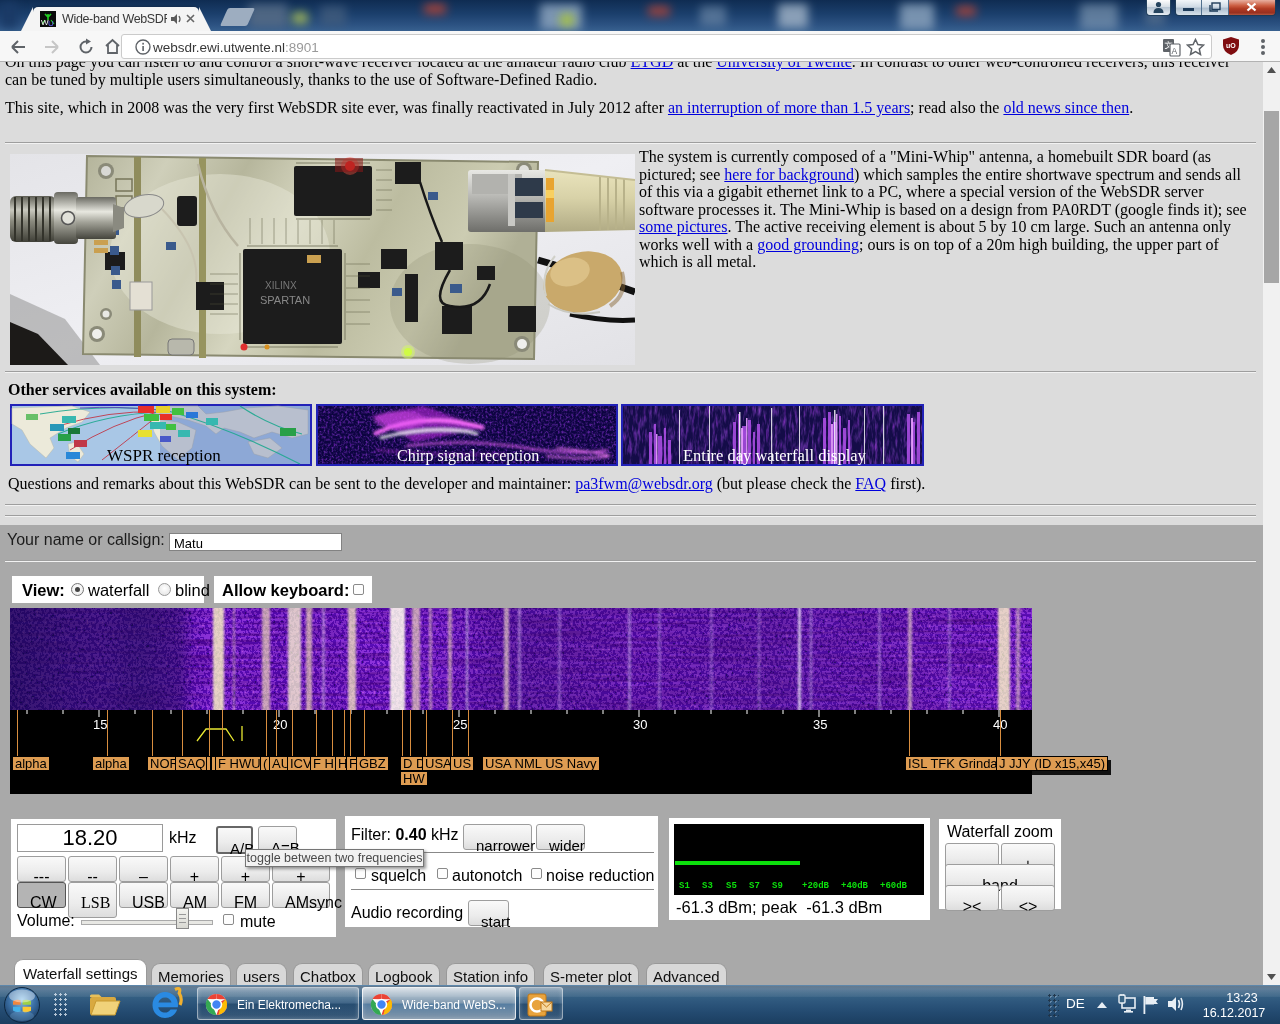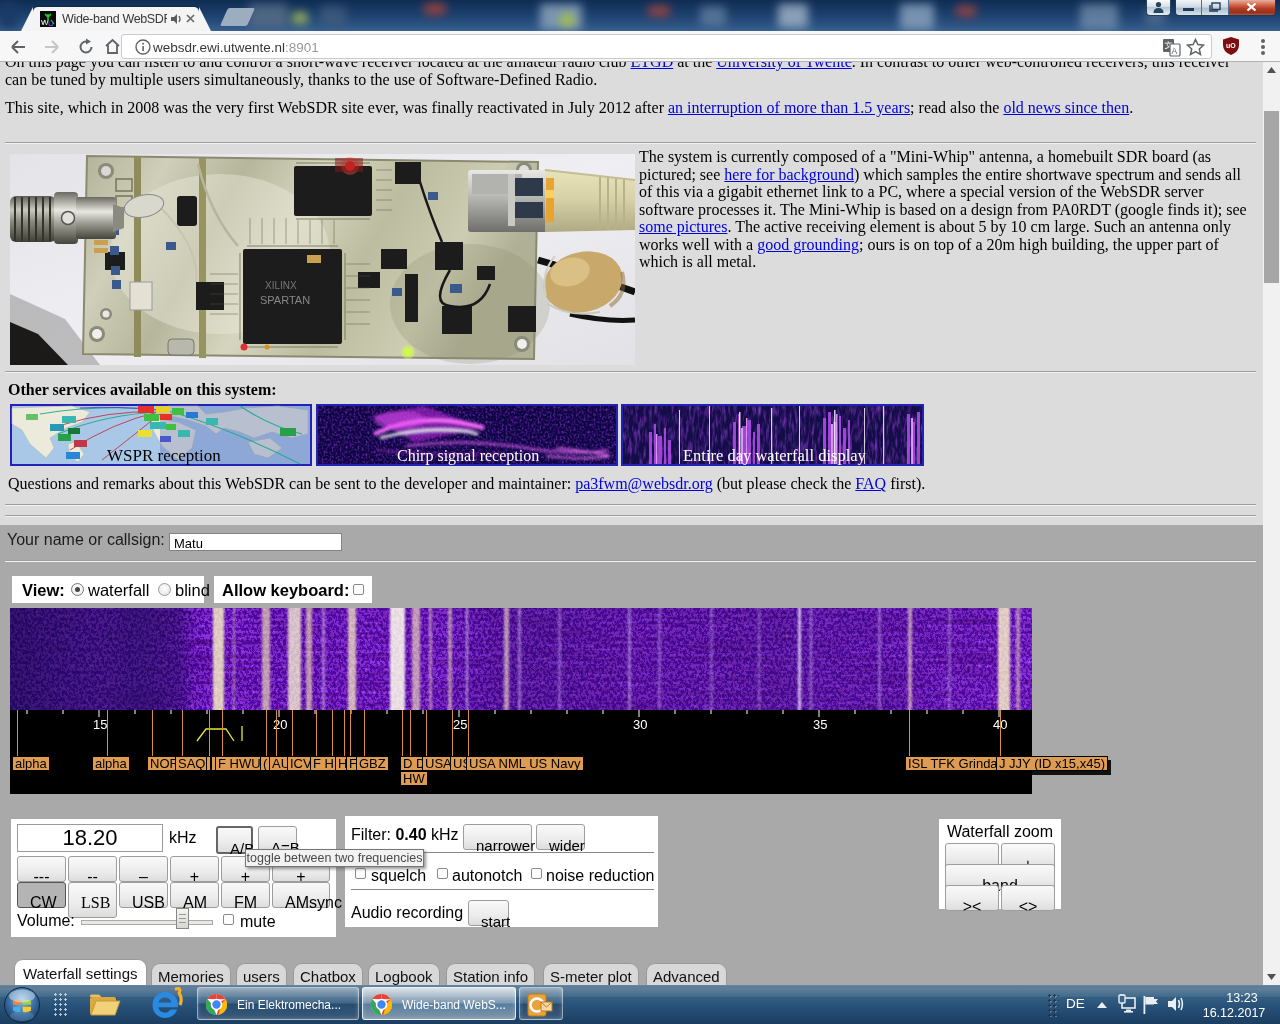--- a/index.html
+++ b/index.html
@@ -524,21 +524,21 @@
     <div class="slab" style="left:250px;">(</div>
     <div class="slab" style="left:259px;">AU</div>
     <div class="slab" style="left:277px;">ICV</div>
     <div class="slab" style="left:300px;">F H</div>
     <div class="slab" style="left:325px;">H</div>
     <div class="slab" style="left:336px;">F</div>
     <div class="slab" style="left:346px;">GBZ</div>
     <div class="slab" style="left:390px;">D D</div>
     <div class="slab" style="left:412px;">USA</div>
     <div class="slab" style="left:440px;">US</div>
-    <div class="slab" style="left:456px;text-align:right;">USA NML US Navy</div>
+    <div class="slab" style="left:472px;text-align:right;">USA NML US Navy</div>
     <div class="slab" style="left:390px;top:61px;">HW</div>
     <div class="slab" style="left:895px;width:86px;overflow:hidden;box-shadow:3px 4px 0 rgba(0,0,0,0.9);">ISL TFK Grindav</div>
     <div class="slab" style="left:986px;box-shadow:3px 4px 0 rgba(0,0,0,0.9);">J JJY (ID x15,x45)</div>
   </div>
   <div class="panel" id="p1" style="left:11px;top:757px;width:325px;height:118px;">
     <div style="position:absolute;left:6px;top:5px;width:146px;height:28px;border:1px solid #9a9a9a;box-sizing:border-box;background:#fff;font-size:22px;text-align:center;line-height:26px;">18.20</div>
     <div style="position:absolute;left:158px;top:10px;font-size:16px;">kHz</div>
     <div class="btn" style="left:205px;top:7px;width:37px;height:19px;line-height:17px;font-size:15px;border:2px solid #666;">A/B</div>
     <div class="btn" style="left:247px;top:7px;width:39px;height:19px;line-height:17px;font-size:15px;">A=B</div>
     <div class="btn" style="left:6px;top:37px;width:49px;height:18px;line-height:16px;">---</div>
@@ -570,20 +570,36 @@
     <div style="position:absolute;left:6px;top:36px;width:303px;border-top:1px solid #888;"></div>
     <span class="cb" style="left:10px;top:52px;"></span>
     <div style="position:absolute;left:26px;top:51px;font-size:16px;white-space:nowrap;">squelch</div>
     <span class="cb" style="left:92px;top:52px;"></span>
     <div style="position:absolute;left:107px;top:51px;font-size:16px;white-space:nowrap;">autonotch</div>
     <span class="cb" style="left:186px;top:52px;"></span>
     <div style="position:absolute;left:201px;top:51px;font-size:16px;white-space:nowrap;">noise reduction</div>
     <div style="position:absolute;left:6px;top:73px;width:303px;border-top:1px solid #888;"></div>
     <div style="position:absolute;left:6px;top:88px;font-size:16px;white-space:nowrap;">Audio recording</div>
     <div class="btn" style="left:123px;top:84px;width:41px;height:20px;line-height:18px;font-size:15px;">start</div>
+  </div>
+  <div class="panel" id="p3" style="left:669px;top:756px;width:261px;height:102px;">
+    <div style="position:absolute;left:5px;top:6px;width:250px;height:71px;background:#000;">
+      <div style="position:absolute;left:1px;top:37px;width:125px;height:4px;background:#0ce00c;"></div>
+      <div style="position:absolute;left:0;top:57px;width:250px;font-family:'Liberation Mono',monospace;font-size:9px;font-weight:bold;color:#0ce00c;letter-spacing:0;">
+        <span style="position:absolute;left:5px;">S1</span>
+          <span style="position:absolute;left:28px;">S3</span>
+          <span style="position:absolute;left:52px;">S5</span>
+          <span style="position:absolute;left:75px;">S7</span>
+          <span style="position:absolute;left:98px;">S9</span>
+          <span style="position:absolute;left:128px;">+20dB</span>
+          <span style="position:absolute;left:167px;">+40dB</span>
+          <span style="position:absolute;left:206px;">+60dB</span>
+      </div>
+    </div>
+    <div style="position:absolute;left:7px;top:80px;font-size:16.5px;">-61.3 dBm; peak&nbsp; -61.3 dBm</div>
   </div>
   <div class="panel" id="p4" style="left:939px;top:757px;width:122px;height:90px;">
     <div style="position:absolute;left:0;top:4px;width:122px;text-align:center;font-size:16px;">Waterfall zoom</div>
     <div class="btn" style="left:6px;top:24px;width:54px;height:19px;line-height:17px;">–</div>
     <div class="btn" style="left:62px;top:24px;width:54px;height:19px;line-height:17px;">+</div>
     <div class="btn" style="left:6px;top:45px;width:110px;height:19px;line-height:17px;">band</div>
     <div class="btn" style="left:6px;top:66px;width:54px;height:19px;line-height:17px;">&gt;&lt;</div>
     <div class="btn" style="left:62px;top:66px;width:54px;height:19px;line-height:17px;">&lt;&gt;</div>
   </div>
   <div class="abs" id="tooltip" style="left:245px;top:787px;width:177px;height:16px;background:#f2f2f2;border:1px solid #757575;box-shadow:2px 2px 3px rgba(80,80,80,0.6);font-size:12.5px;color:#4a4a4a;text-align:center;line-height:16px;z-index:5;">toggle between two frequencies</div>

